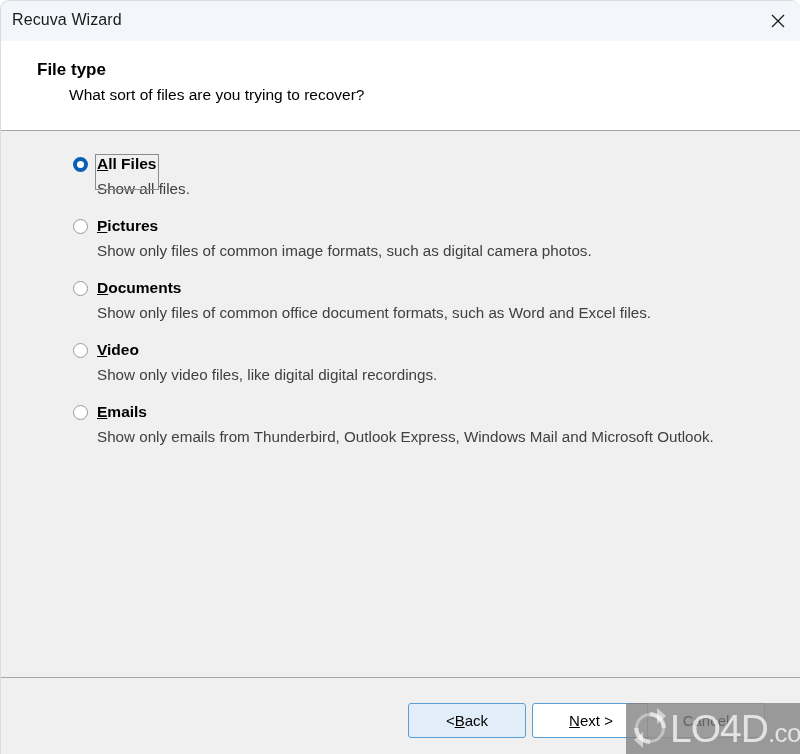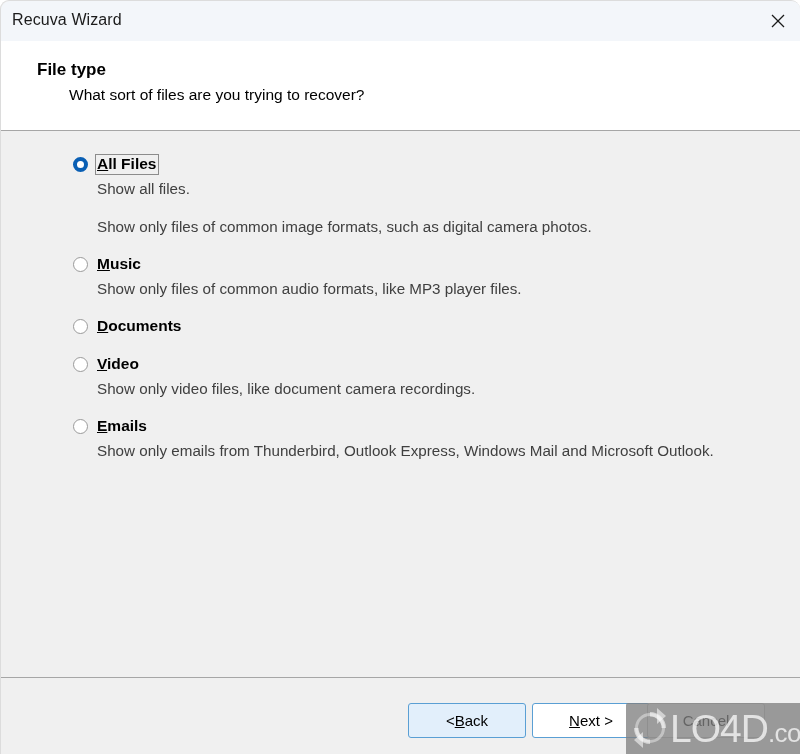--- a/index.html
+++ b/index.html
@@ -144,21 +144,21 @@
     top: 0;
     font-size: 15.5px;
     font-weight: bold;
     color: #000000;
     white-space: nowrap;
     padding: 1px 3px 1px 2px;
     cursor: pointer;
   }
   .radio-label.focused {
     border: 1px solid #8c8c8c;
-    padding: 0px 2px 1px 1px;
+    padding: 0px 2px 16px 1px;
   }
   .radio-label .accel {
     text-decoration: underline;
   }
 
   .radio-desc {
     margin-left: 24px;
     margin-top: 3px;
     font-size: 15.2px;
     color: #404040;
@@ -280,44 +280,42 @@
 
       <div class="radio-row">
         <div class="radio-line">
           <span class="radio-mark checked"></span>
           <span class="radio-label focused"><span class="accel">A</span><span>ll Files</span></span>
         </div>
         <div class="radio-desc">Show all files.</div>
       </div>
 
       <div class="radio-row">
+        <div class="radio-line">
+          <span class="radio-mark"></span>
+          <span class="radio-label"><span class="accel">P</span><span>ictures</span></span>
+        </div>
         <div class="radio-desc">Show only files of common image formats, such as digital camera photos.</div>
       </div>
 
-      <div class="radio-row">
-        <div class="radio-line">
-          <span class="radio-mark"></span>
-          <span class="radio-label"><span class="accel">M</span><span>usic</span></span>
-        </div>
-        <div class="radio-desc">Show only files of common audio formats, like MP3 player files.</div>
-      </div>
 
       <div class="radio-row">
         <div class="radio-line">
           <span class="radio-mark"></span>
           <span class="radio-label"><span class="accel">D</span><span>ocuments</span></span>
         </div>
+        <div class="radio-desc">Show only files of common office document formats, such as Word and Excel files.</div>
       </div>
 
       <div class="radio-row">
         <div class="radio-line">
           <span class="radio-mark"></span>
           <span class="radio-label"><span class="accel">V</span><span>ideo</span></span>
         </div>
-        <div class="radio-desc">Show only video files, like document camera recordings.</div>
+        <div class="radio-desc">Show only video files, like digital digital recordings.</div>
       </div>
 
 
       <div class="radio-row">
         <div class="radio-line">
           <span class="radio-mark"></span>
           <span class="radio-label"><span class="accel">E</span><span>mails</span></span>
         </div>
         <div class="radio-desc">Show only emails from Thunderbird, Outlook Express, Windows Mail and Microsoft Outlook.</div>
       </div>

